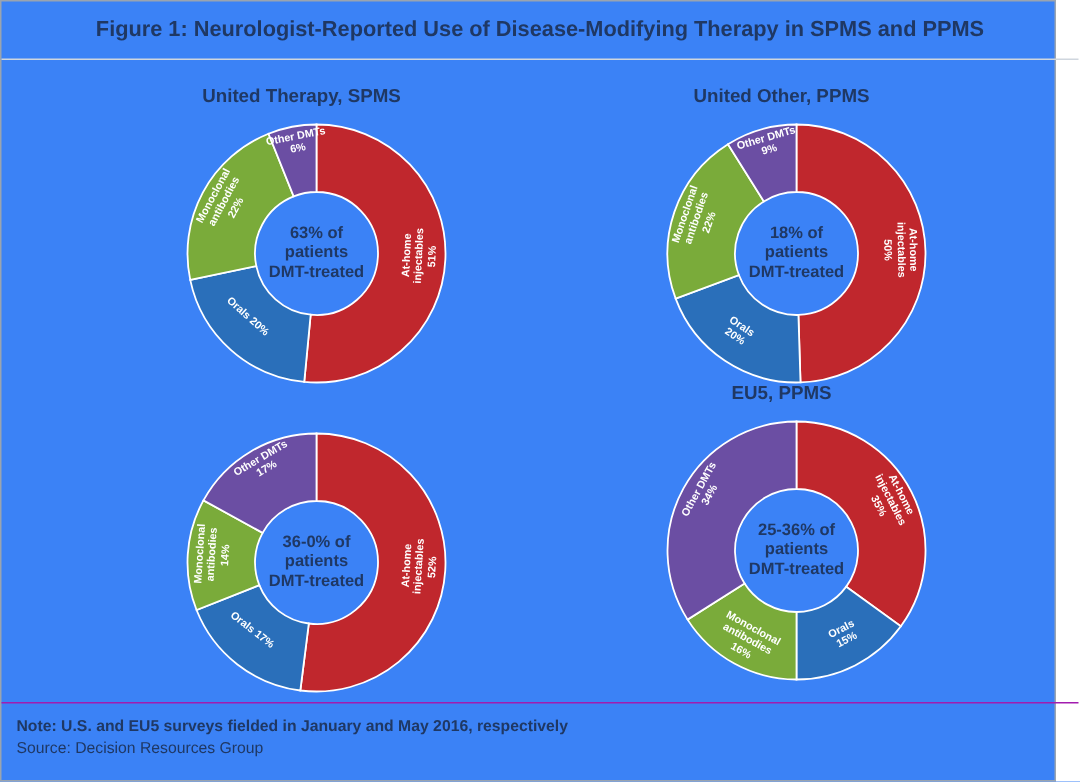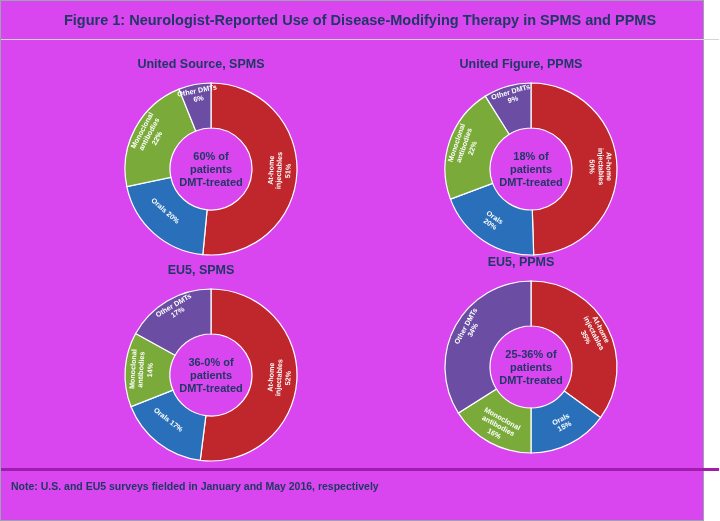--- a/index.html
+++ b/index.html
@@ -12,21 +12,21 @@
     background: #ffffff;
     font-family: "Liberation Sans", sans-serif;
     overflow: hidden;
   }
   #figure {
     position: relative;
     width: 704px;
     height: 521px;
     box-sizing: border-box;
     border: 1px solid #9aa4b0;
-    background: #d946ef;
+    background: #3b82f6;
   }
   #title {
     position: absolute;
     left: 0;
     top: 0;
     width: 718px;
     height: 38px;
     line-height: 38px;
     text-align: center;
     font-size: 14.5px;
@@ -83,21 +83,21 @@
     white-space: pre-line;
     transform-origin: 50% 50%;
     pointer-events: none;
   }
   #footer {
     position: absolute;
     left: 0;
     bottom: 0;
     width: 718px;
     height: 52px;
-    border-top: 3px solid #a21caf;
+    border-top: 1px solid #a21caf;
     padding: 8px 12px 0 10px;
     box-sizing: border-box;
   }
   #footer div {
     font-size: 10.5px;
     color: #1f3864;
     font-weight: bold;
     line-height: 15px;
   }
   #footer div.src {
@@ -105,47 +105,47 @@
   }
 </style>
 </head>
 <body>
 
 <div id="figure">
 
   <div id="title">Figure 1: Neurologist-Reported Use of Disease-Modifying Therapy in SPMS and PPMS</div>
 
   <div class="panel" id="panel-0" style="left:50px; top:56px;">
-    <div class="panel-title">United Source, SPMS</div>
+    <div class="panel-title">United Therapy, SPMS</div>
     <div class="donut-wrap">
       <svg width="180" height="180" viewBox="0 0 180 180">
           <path d="M 90 4 A 86 86 0 1 1 81.82518027584032 175.6105853412853 L 86.10270222452853 130.81434882549647 A 41 41 0 1 0 90 49 Z" fill="#c0272d" stroke="#ffffff" stroke-width="1.2"></path>
           <path d="M 81.82518027584032 175.6105853412853 A 86 86 0 0 1 5.822989625529033 107.61337345360641 L 49.869099705194074 98.39707339067283 A 41 41 0 0 0 86.10270222452853 130.81434882549647 Z" fill="#2a6fba" stroke="#ffffff" stroke-width="1.2"></path>
           <path d="M 5.822989625529033 107.61337345360641 A 86 86 0 0 1 58.03702881321179 10.16035776061777 L 74.76183931792656 51.93691474634103 A 41 41 0 0 0 49.869099705194074 98.39707339067283 Z" fill="#7aab3a" stroke="#ffffff" stroke-width="1.2"></path>
           <path d="M 58.03702881321179 10.16035776061777 A 86 86 0 0 1 89.99999999999999 4 L 89.99999999999999 49 A 41 41 0 0 0 74.76183931792656 51.93691474634103 Z" fill="#6b4ea3" stroke="#ffffff" stroke-width="1.2"></path>
         </svg>
       <div class="center-label">
-          <div>60% of</div>
+          <div>63% of</div>
           <div>patients</div>
           <div>DMT-treated</div>
         </div>
     <div class="slice-label" style="left: 129.421px; top: 79.3069px; width: 60px; transform: rotate(-87.2727deg);">At-home
 injectables
 51%</div>
         <div class="slice-label" style="left: 13.6596px; top: 127.796px; width: 60px; transform: rotate(41.8182deg);">Orals 20%</div>
         <div class="slice-label" style="left: -1.26101px; top: 43.1772px; width: 60px; transform: rotate(298.182deg);">Monoclonal
 antibodies
 22%</div>
         <div class="slice-label" style="left: 46.847px; top: 7.75596px; width: 60px; transform: rotate(349.091deg);">Other DMTs
 6%</div>
       </div>
   </div>
 
   <div class="panel" id="panel-1" style="left:370px; top:56px;">
-    <div class="panel-title">United Figure, PPMS</div>
+    <div class="panel-title">United Other, PPMS</div>
     <div class="donut-wrap">
       <svg width="180" height="180" viewBox="0 0 180 180">
           <path d="M 90 4 A 86 86 0 0 1 92.67458815520598 175.95840027711097 L 91.27509435306331 130.98016757397153 A 41 41 0 0 0 90 49 Z" fill="#c0272d" stroke="#ffffff" stroke-width="1.2"></path>
           <path d="M 92.67458815520598 175.95840027711097 A 86 86 0 0 1 9.443589770963953 120.11087463045962 L 51.59519977452933 104.35518441684702 A 41 41 0 0 0 91.27509435306331 130.98016757397153 Z" fill="#2a6fba" stroke="#ffffff" stroke-width="1.2"></path>
           <path d="M 9.443589770963953 120.11087463045962 A 86 86 0 0 1 44.32616262587432 17.13093537363116 L 68.22526357745171 55.26009709673113 A 41 41 0 0 0 51.59519977452933 104.35518441684702 Z" fill="#7aab3a" stroke="#ffffff" stroke-width="1.2"></path>
           <path d="M 44.32616262587432 17.13093537363116 A 86 86 0 0 1 89.99999999999999 4 L 89.99999999999999 49 A 41 41 0 0 0 68.22526357745171 55.26009709673113 Z" fill="#6b4ea3" stroke="#ffffff" stroke-width="1.2"></path>
         </svg>
       <div class="center-label">
           <div>18% of</div>
           <div>patients</div>
@@ -158,21 +158,20 @@
 20%</div>
         <div class="slice-label" style="left: -5.82611px; top: 53.7026px; width: 60px; transform: rotate(288.713deg);">Monoclonal
 antibodies
 22%</div>
         <div class="slice-label" style="left: 40.797px; top: 9.20557px; width: 60px; transform: rotate(343.96deg);">Other DMTs
 9%</div>
       </div>
   </div>
 
   <div class="panel" id="panel-2" style="left:50px; top:262px;">
-    <div class="panel-title">EU5, SPMS</div>
     <div class="donut-wrap">
       <svg width="180" height="180" viewBox="0 0 180 180">
           <path d="M 90 4 A 86 86 0 1 1 79.22134191346981 175.32186431304507 L 84.86133742386352 130.67670275389358 A 41 41 0 1 0 90 49 Z" fill="#c0272d" stroke="#ffffff" stroke-width="1.2"></path>
           <path d="M 79.22134191346981 175.32186431304507 A 86 86 0 0 1 10.039222213610373 121.65871153088229 L 51.87916407858169 105.09310666007178 A 41 41 0 0 0 84.86133742386352 130.67670275389358 Z" fill="#2a6fba" stroke="#ffffff" stroke-width="1.2"></path>
           <path d="M 10.039222213610373 121.65871153088229 A 86 86 0 0 1 14.637625516227743 48.569184027252476 L 54.0714261182016 70.24809936182967 A 41 41 0 0 0 51.87916407858169 105.09310666007178 Z" fill="#7aab3a" stroke="#ffffff" stroke-width="1.2"></path>
           <path d="M 14.637625516227743 48.569184027252476 A 86 86 0 0 1 90.00000000000006 4 L 90.00000000000003 49 A 41 41 0 0 0 54.0714261182016 70.24809936182967 Z" fill="#6b4ea3" stroke="#ffffff" stroke-width="1.2"></path>
         </svg>
       <div class="center-label">
           <div>36-0% of</div>
           <div>patients</div>
@@ -212,15 +211,16 @@
         <div class="slice-label" style="left: 26.5181px; top: 136.903px; width: 60px; transform: rotate(28.8deg);">Monoclonal
 antibodies
 16%</div>
         <div class="slice-label" style="left: -0.903314px; top: 42.5181px; width: 60px; transform: rotate(298.8deg);">Other DMTs
 34%</div>
       </div>
   </div>
 
   <div id="footer">
     <div>Note: U.S. and EU5 surveys fielded in January and May 2016, respectively</div>
+    <div class="src">Source: Decision Resources Group</div>
   </div>
 
 </div>
 
 </body></html>

